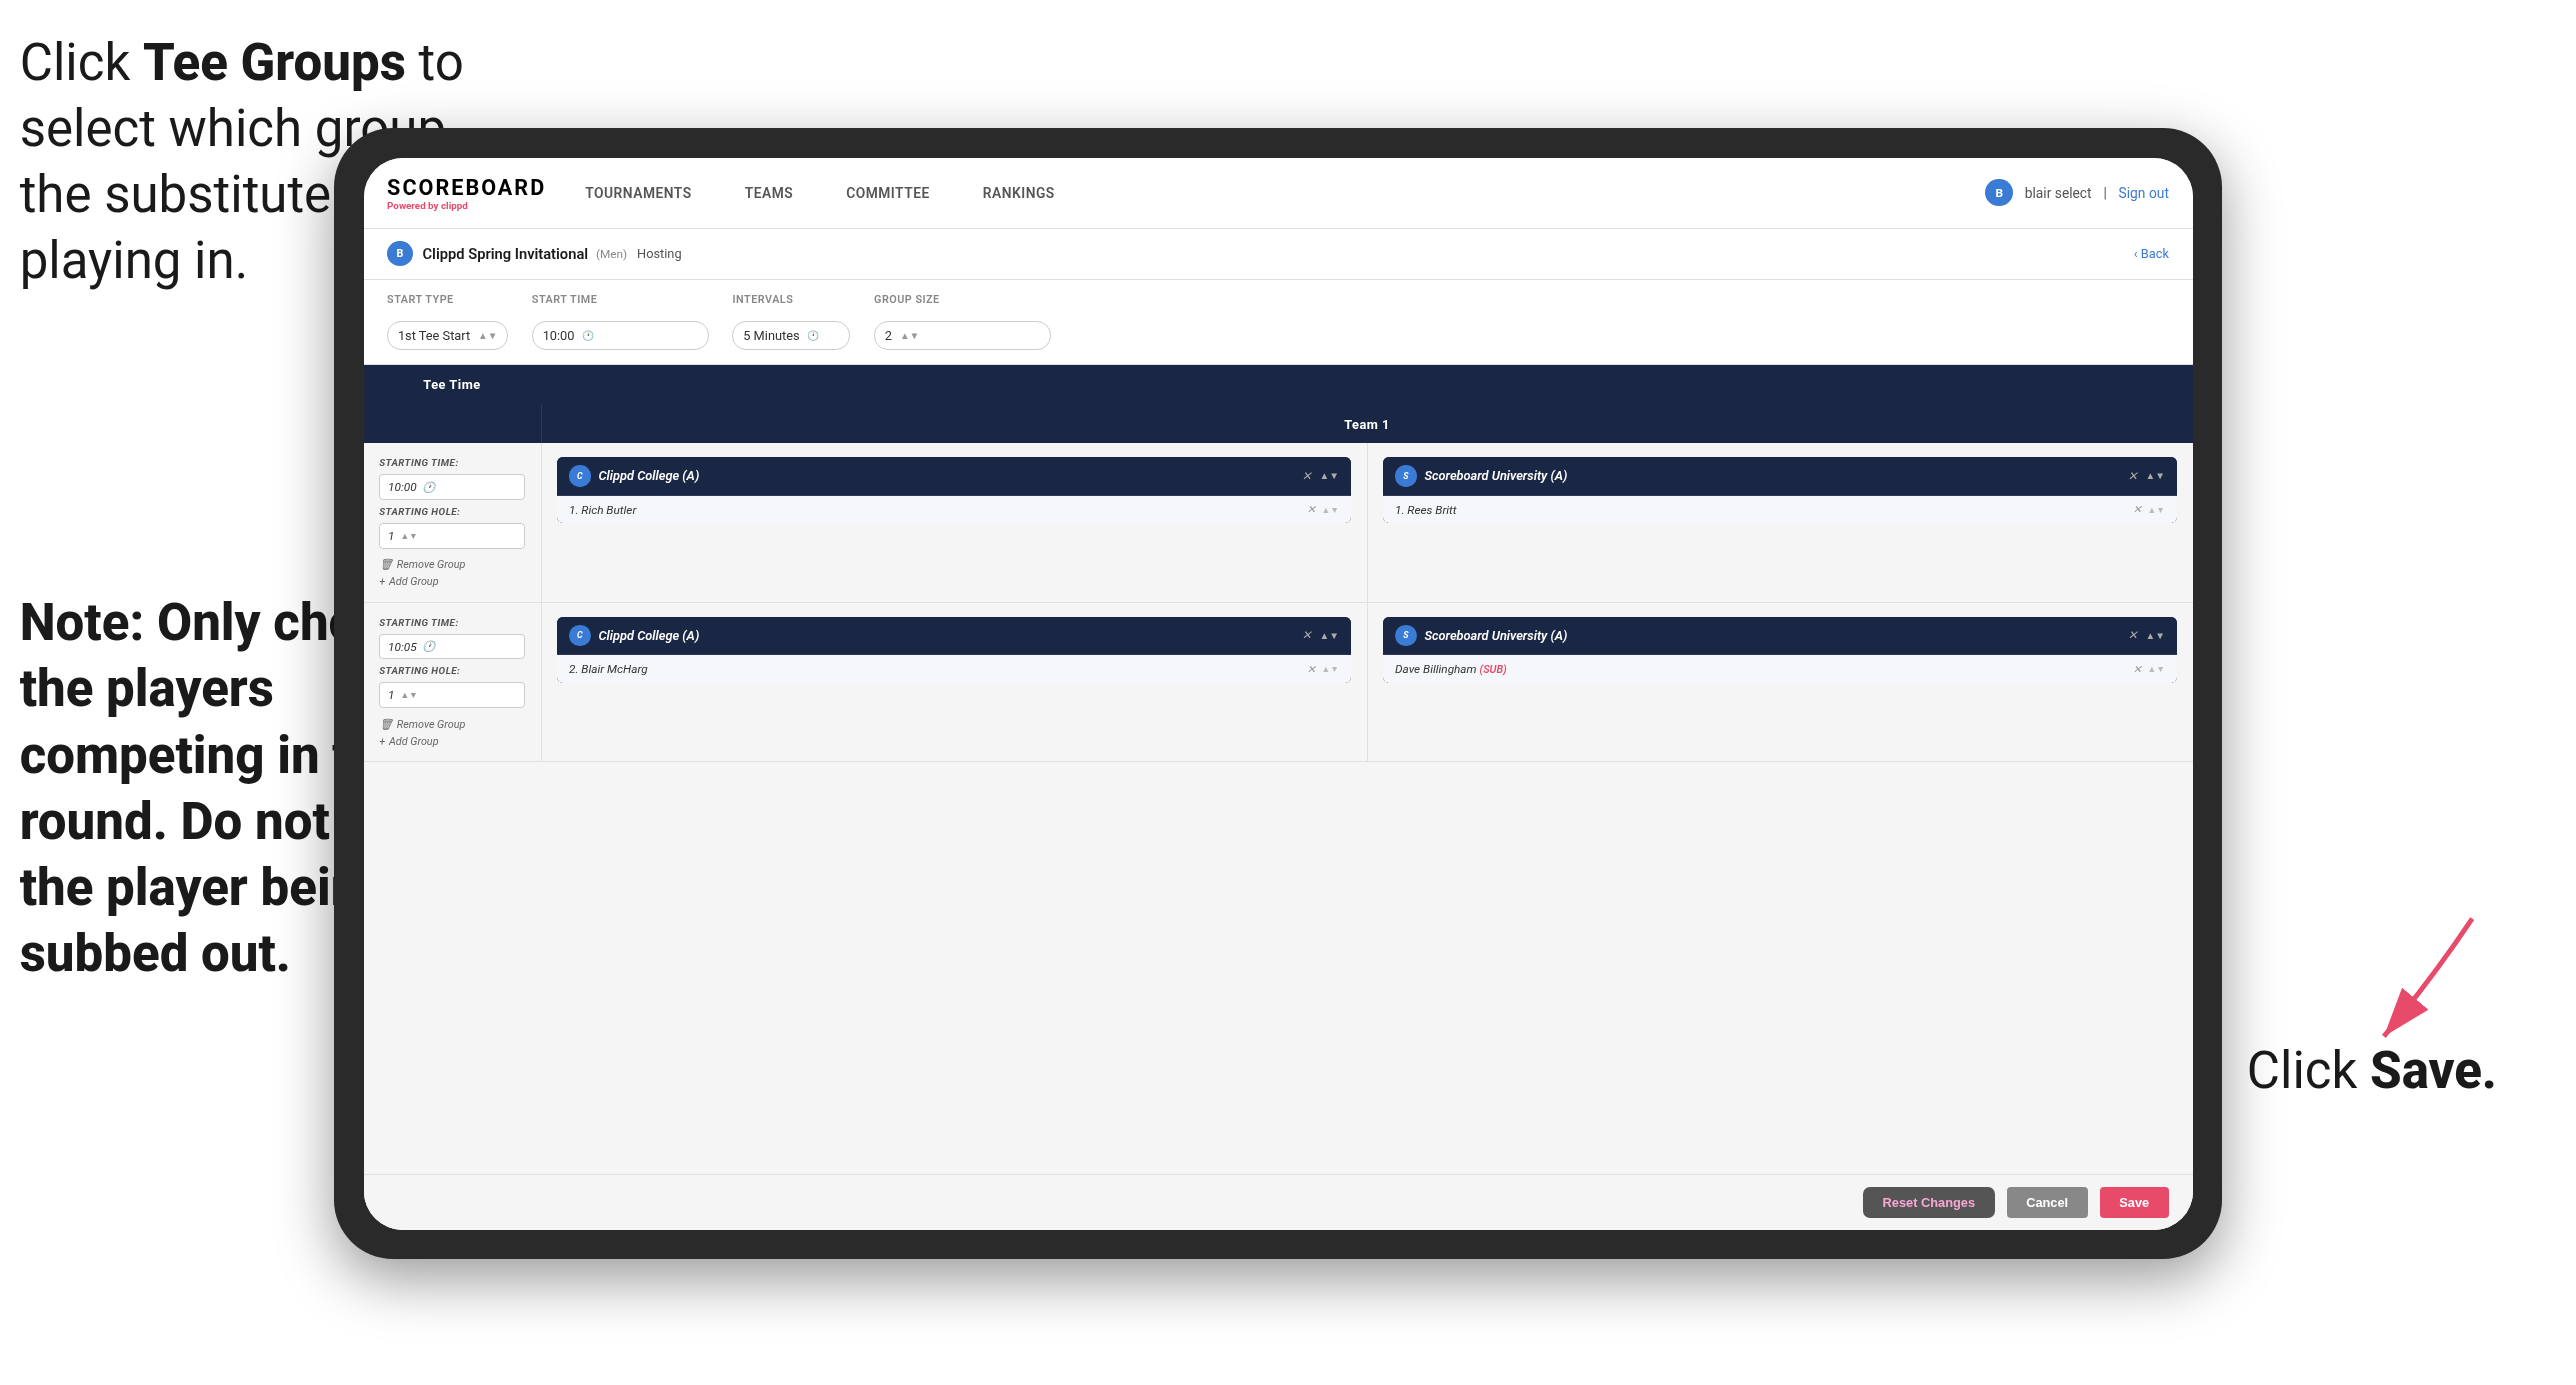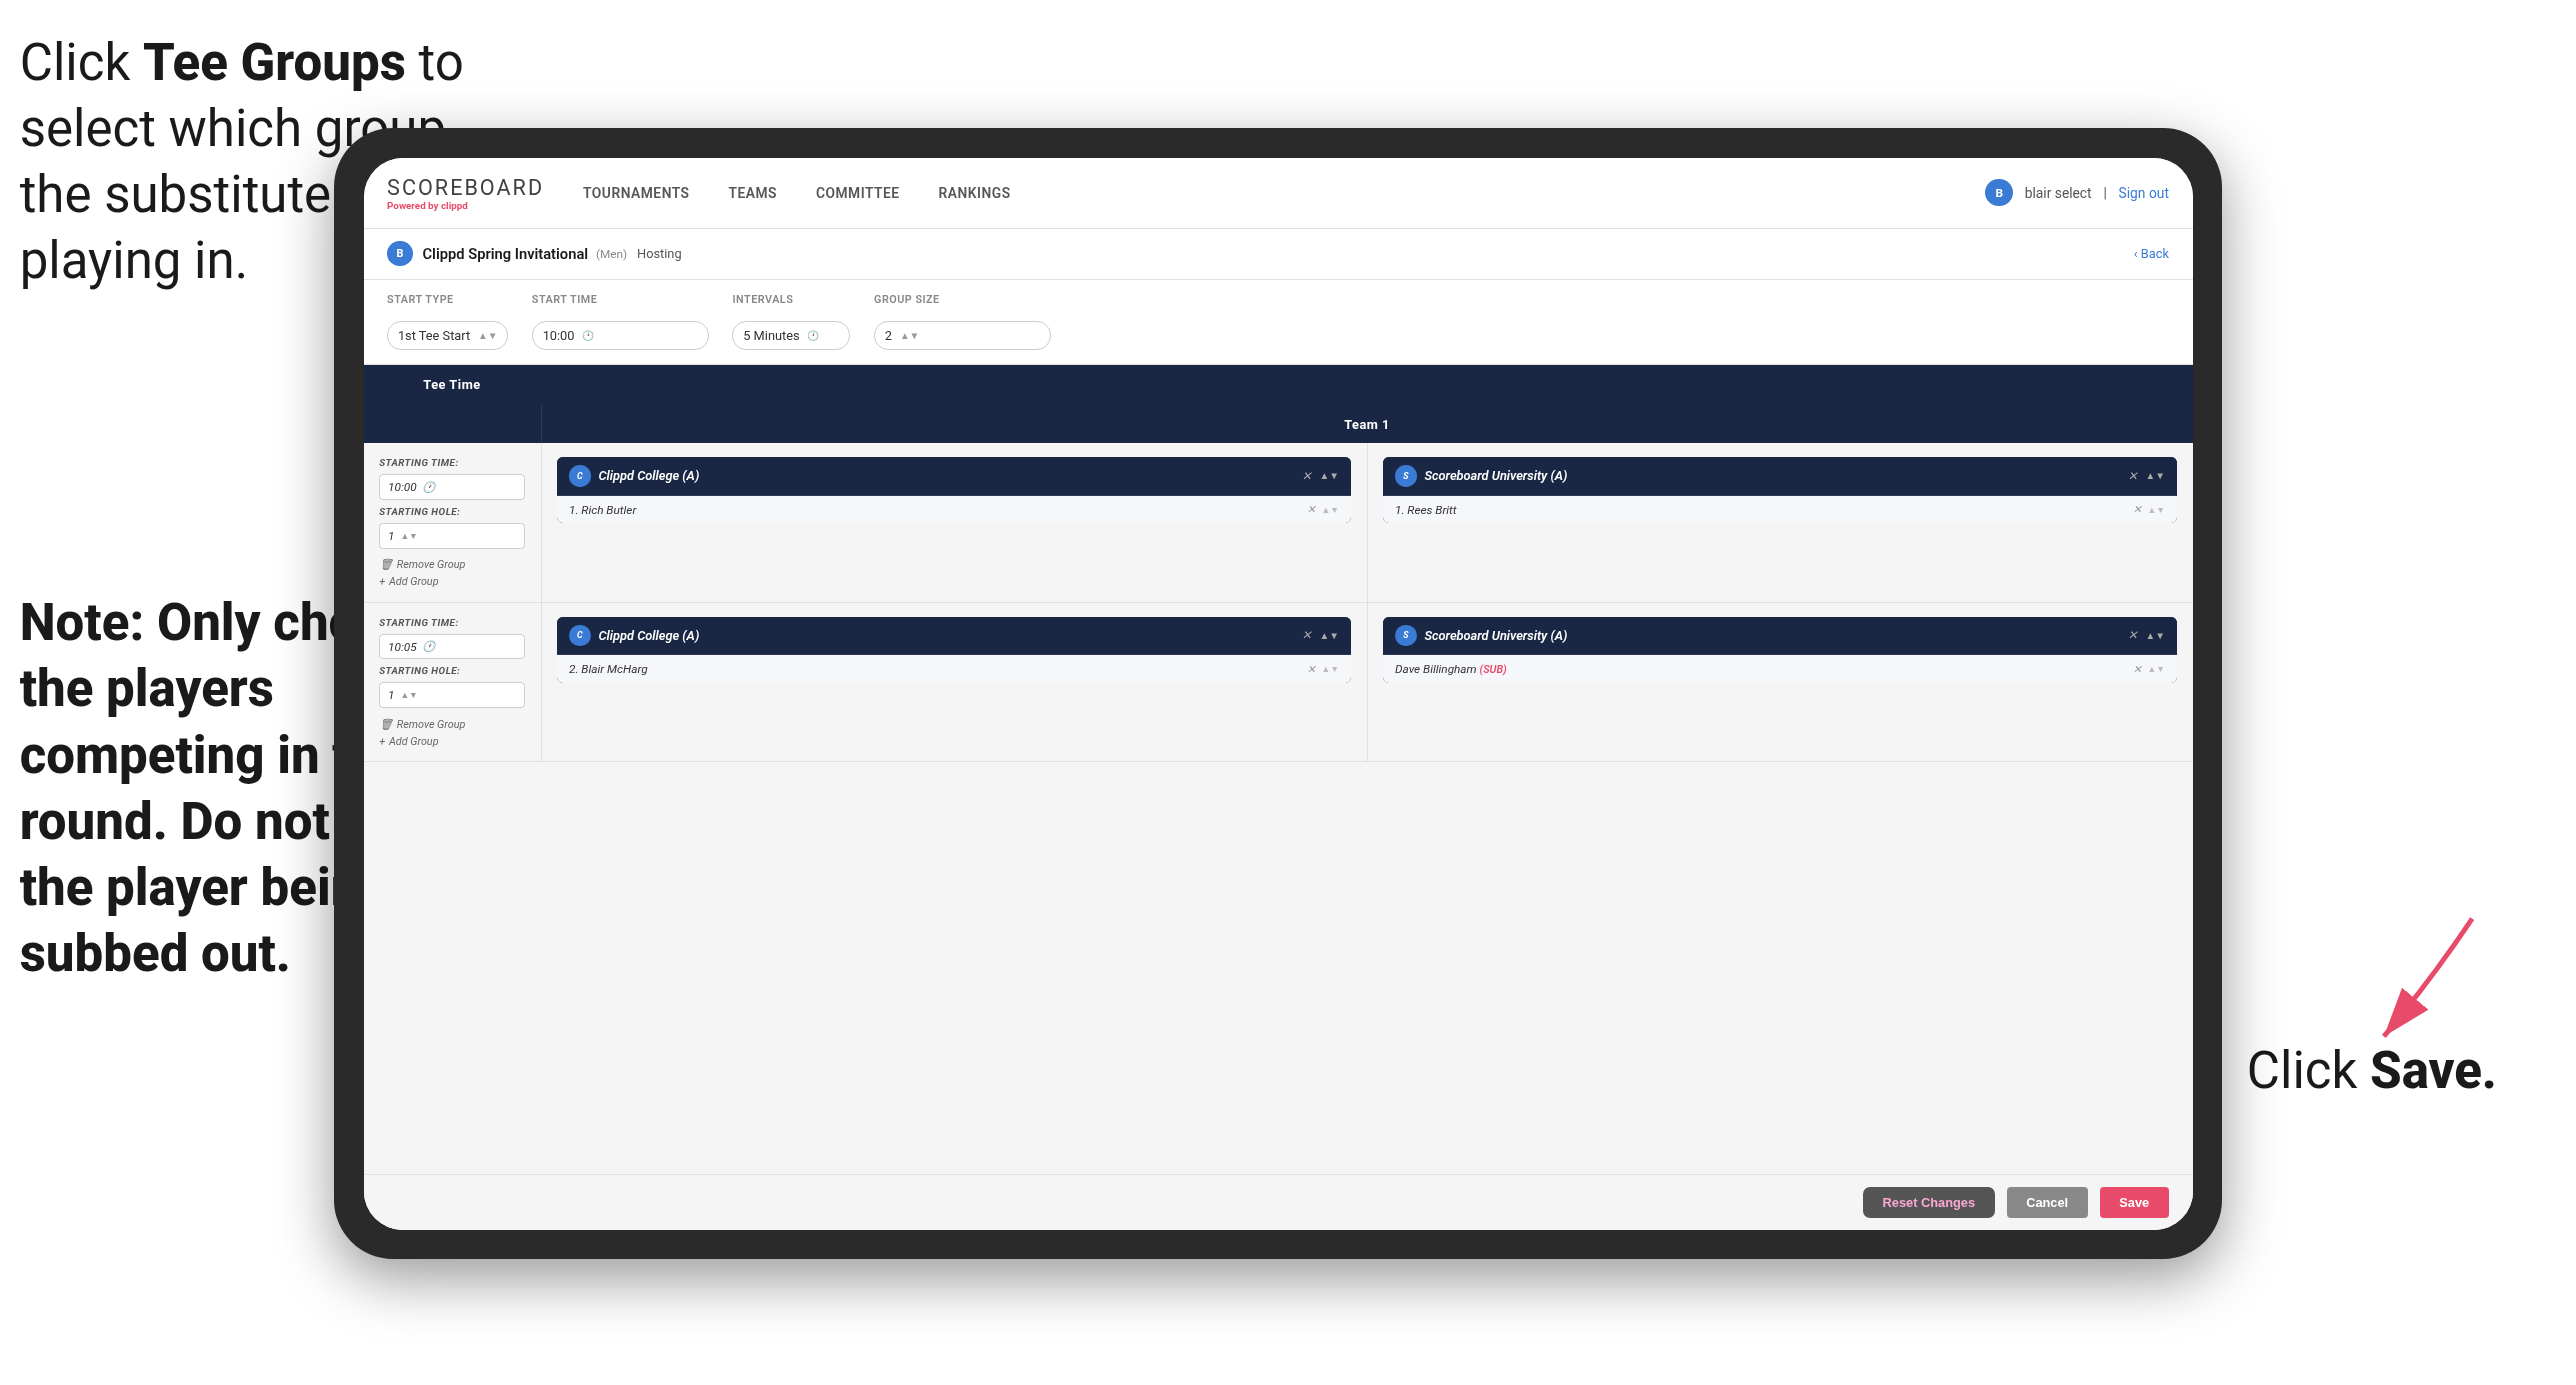--- a/index.html
+++ b/index.html
@@ -79,33 +79,33 @@
       flex-shrink: 0;
     }
 
     .scoreboard-logo {
       display: flex;
       flex-direction: column;
       margin-right: 39px;
     }
     .logo-main {
       font-size: 21.6px;
-      font-weight: 400;
+      font-weight: 700;
       letter-spacing: 2px;
-      color: #404040;
+      color: #000000;
     }
     .logo-sub {
       font-size: 9.8px;
       color: #888;
     }
     .logo-sub span { color: #e84b6a; font-weight: 700; }
 
     .nav-items {
       display: flex;
-      gap: 39px;
+      gap: 53px;
       flex: 1;
     }
     .nav-item {
       font-size: 13.8px;
       font-weight: 600;
       color: #555;
       cursor: pointer;
       letter-spacing: 0.5px;
     }
 

